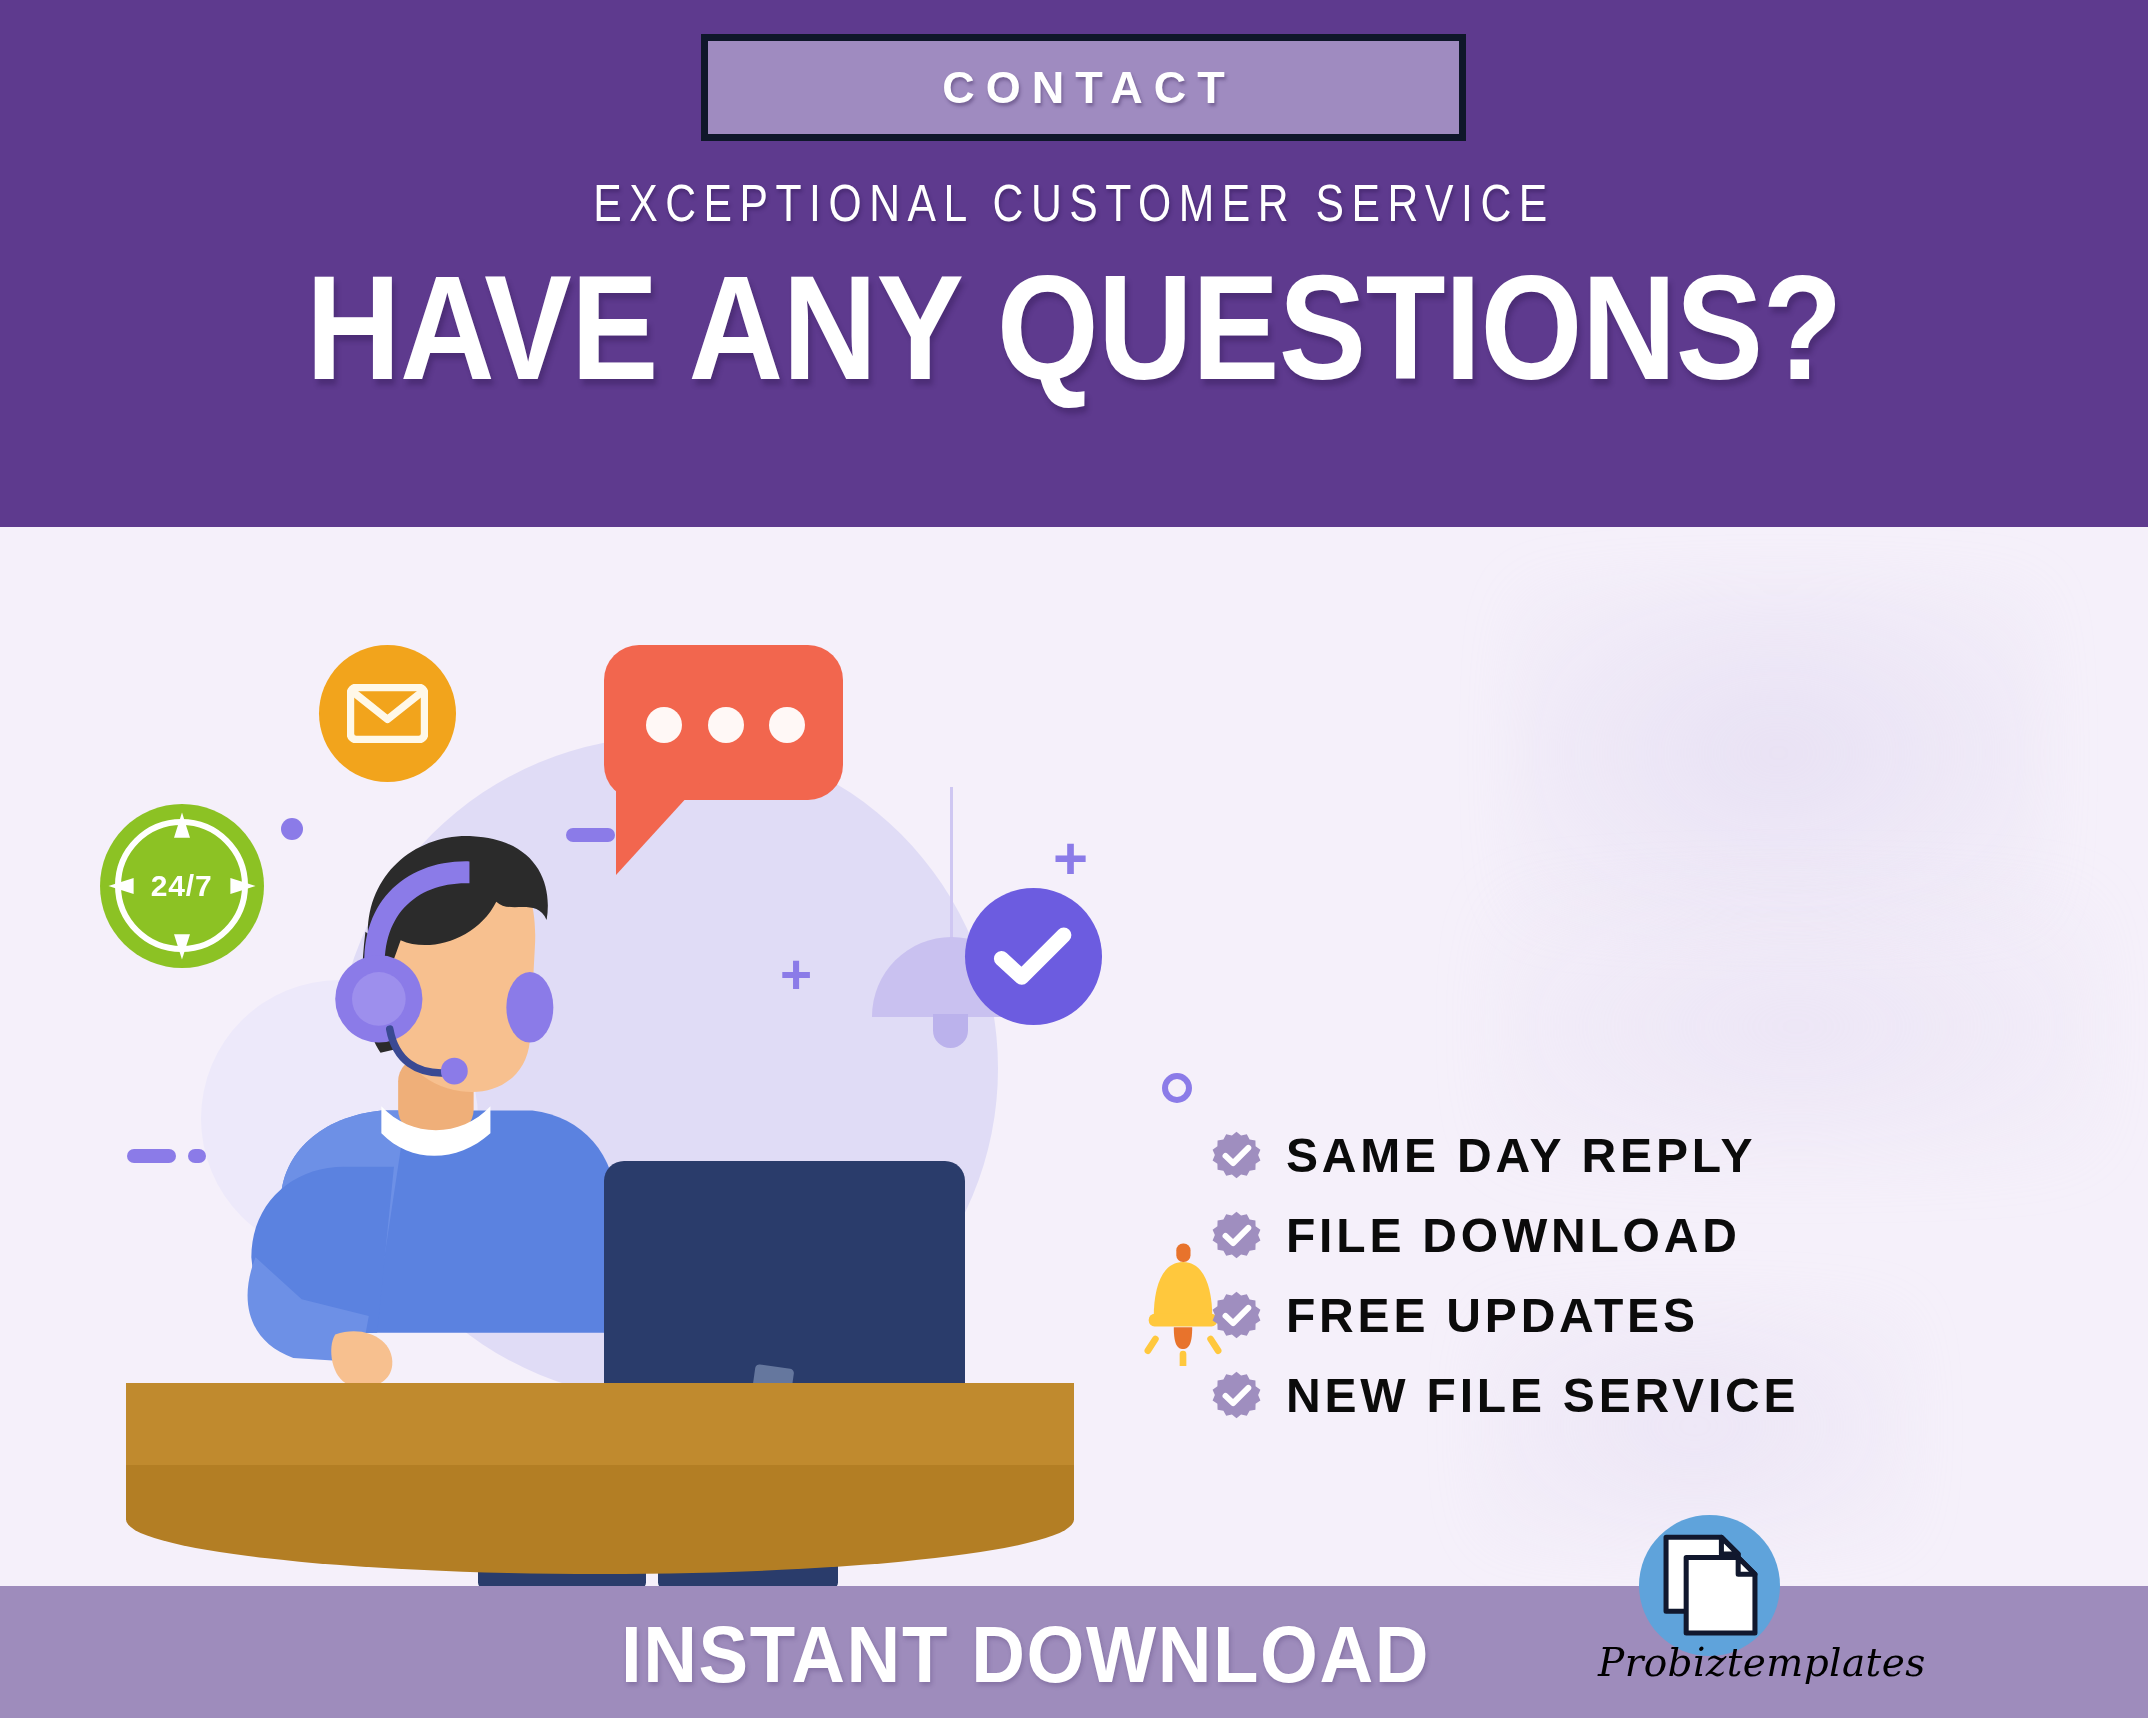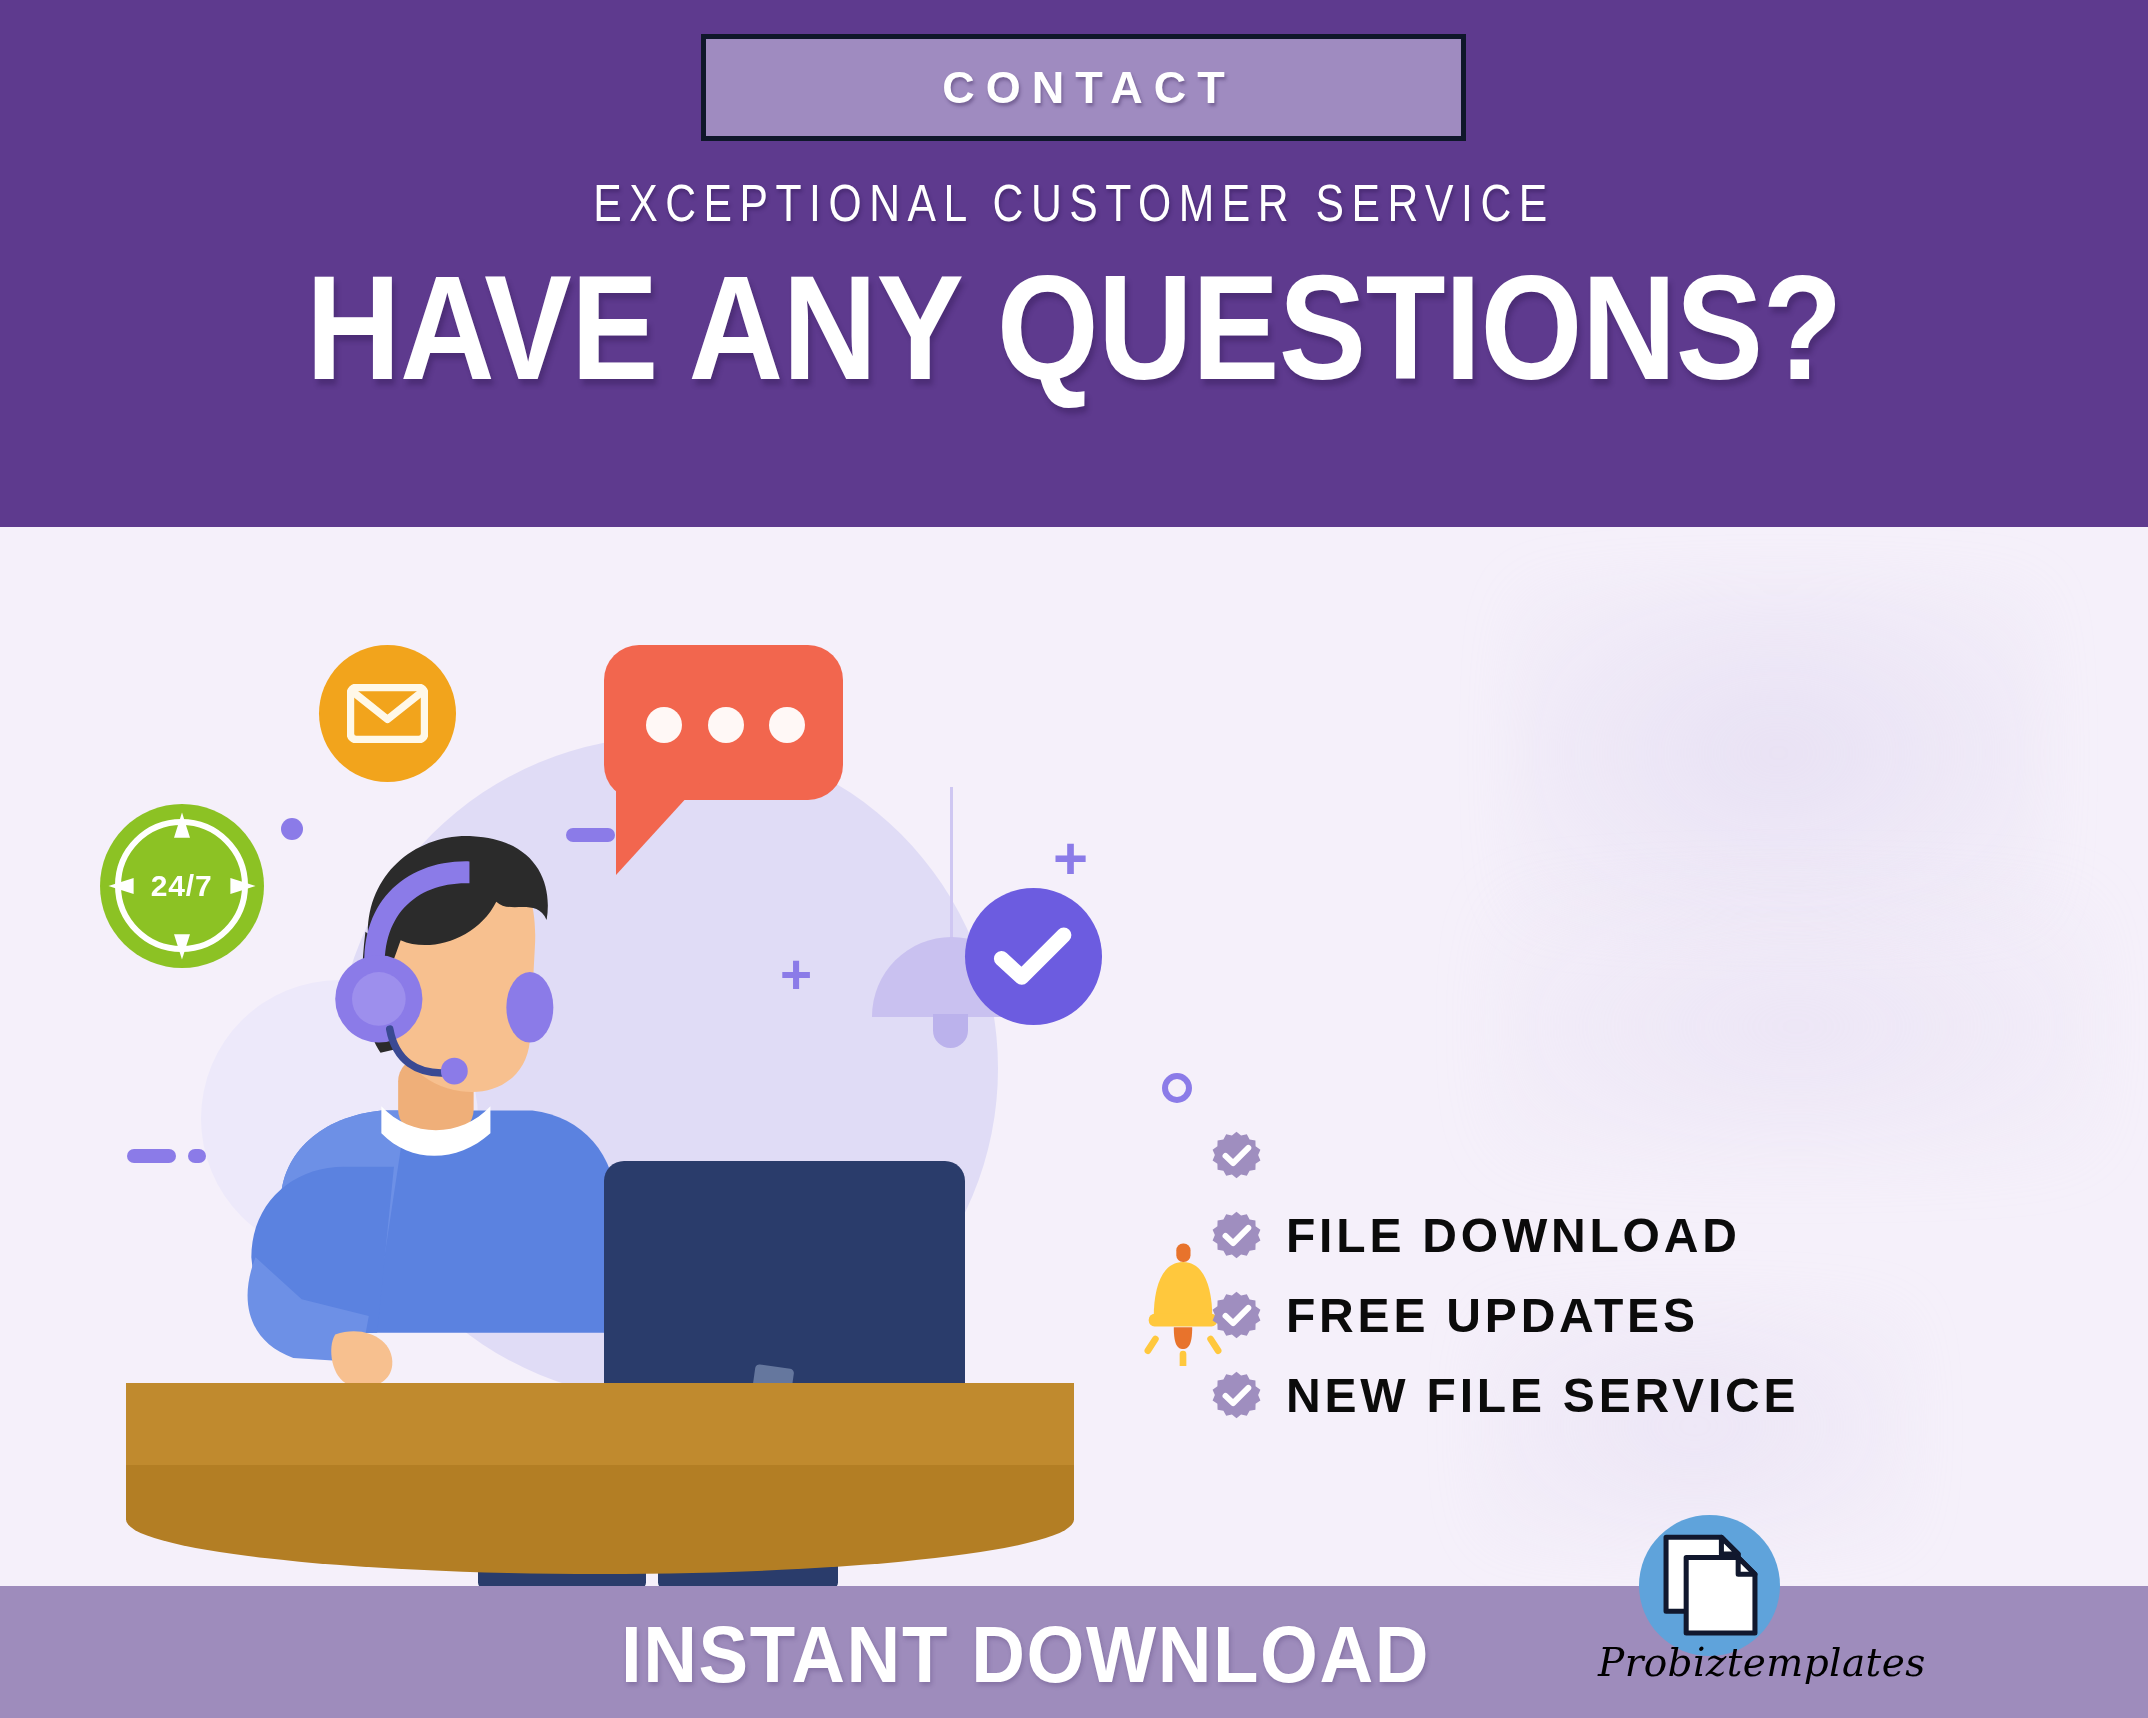--- a/index.html
+++ b/index.html
@@ -12,21 +12,21 @@
   }
   .canvas { position:relative; width:2148px; height:1718px; overflow:hidden; }
 
   
   .header-band{
     position:absolute; left:0; top:0; width:2148px; height:527px;
     background:#5E3A8E;
   }
   .contact-badge{
     position:absolute; left:701px; top:34px; width:765px; height:107px;
-    background:#9F8BC0; border:5px solid #0f172a;
+    background:#9F8BC0; border:7px solid #0f172a;
     display:flex; align-items:center; justify-content:center;
   }
   .contact-badge-label{
     color:#FFFFFF; font-size:45px; font-weight:700; letter-spacing:11px;
     font-family:"Liberation Sans", sans-serif;
     text-shadow:1.7px 2.5px 3.4px rgba(40,20,70,0.35);
     padding-left:11px;
   }
   .subtitle{
     position:absolute; left:0; top:173px; width:2148px; text-align:center;
@@ -338,20 +338,21 @@
       <div class="feature-row">
         <span class="feature-badge">
           <svg width="49" height="49" viewBox="0 0 58 58">
             <path d="M29 1 L34.4 5.4 L41.2 3.9 L44.5 10 L51.4 11.1 L51.6 18.1 L57.3 22.1 L54.6 28.5
                      L57.3 34.9 L51.6 38.9 L51.4 45.9 L44.5 47 L41.2 53.1 L34.4 51.6 L29 56
                      L23.6 51.6 L16.8 53.1 L13.5 47 L6.6 45.9 L6.4 38.9 L0.7 34.9 L3.4 28.5
                      L0.7 22.1 L6.4 18.1 L6.6 11.1 L13.5 10 L16.8 3.9 L23.6 5.4 Z" fill="#9F8EBF"></path>
             <path d="M16 29.5 L25 38 L43 20" fill="none" stroke="#FFFFFF" stroke-width="7" stroke-linecap="round" stroke-linejoin="round"></path>
           </svg>
         </span>
+        <span class="feature-label">SAME DAY REPLY</span>
       </div>
 
       <div class="feature-row">
         <span class="feature-badge">
           <svg width="49" height="49" viewBox="0 0 58 58">
             <path d="M29 1 L34.4 5.4 L41.2 3.9 L44.5 10 L51.4 11.1 L51.6 18.1 L57.3 22.1 L54.6 28.5
                      L57.3 34.9 L51.6 38.9 L51.4 45.9 L44.5 47 L41.2 53.1 L34.4 51.6 L29 56
                      L23.6 51.6 L16.8 53.1 L13.5 47 L6.6 45.9 L6.4 38.9 L0.7 34.9 L3.4 28.5
                      L0.7 22.1 L6.4 18.1 L6.6 11.1 L13.5 10 L16.8 3.9 L23.6 5.4 Z" fill="#9F8EBF"></path>
             <path d="M16 29.5 L25 38 L43 20" fill="none" stroke="#FFFFFF" stroke-width="7" stroke-linecap="round" stroke-linejoin="round"></path>

